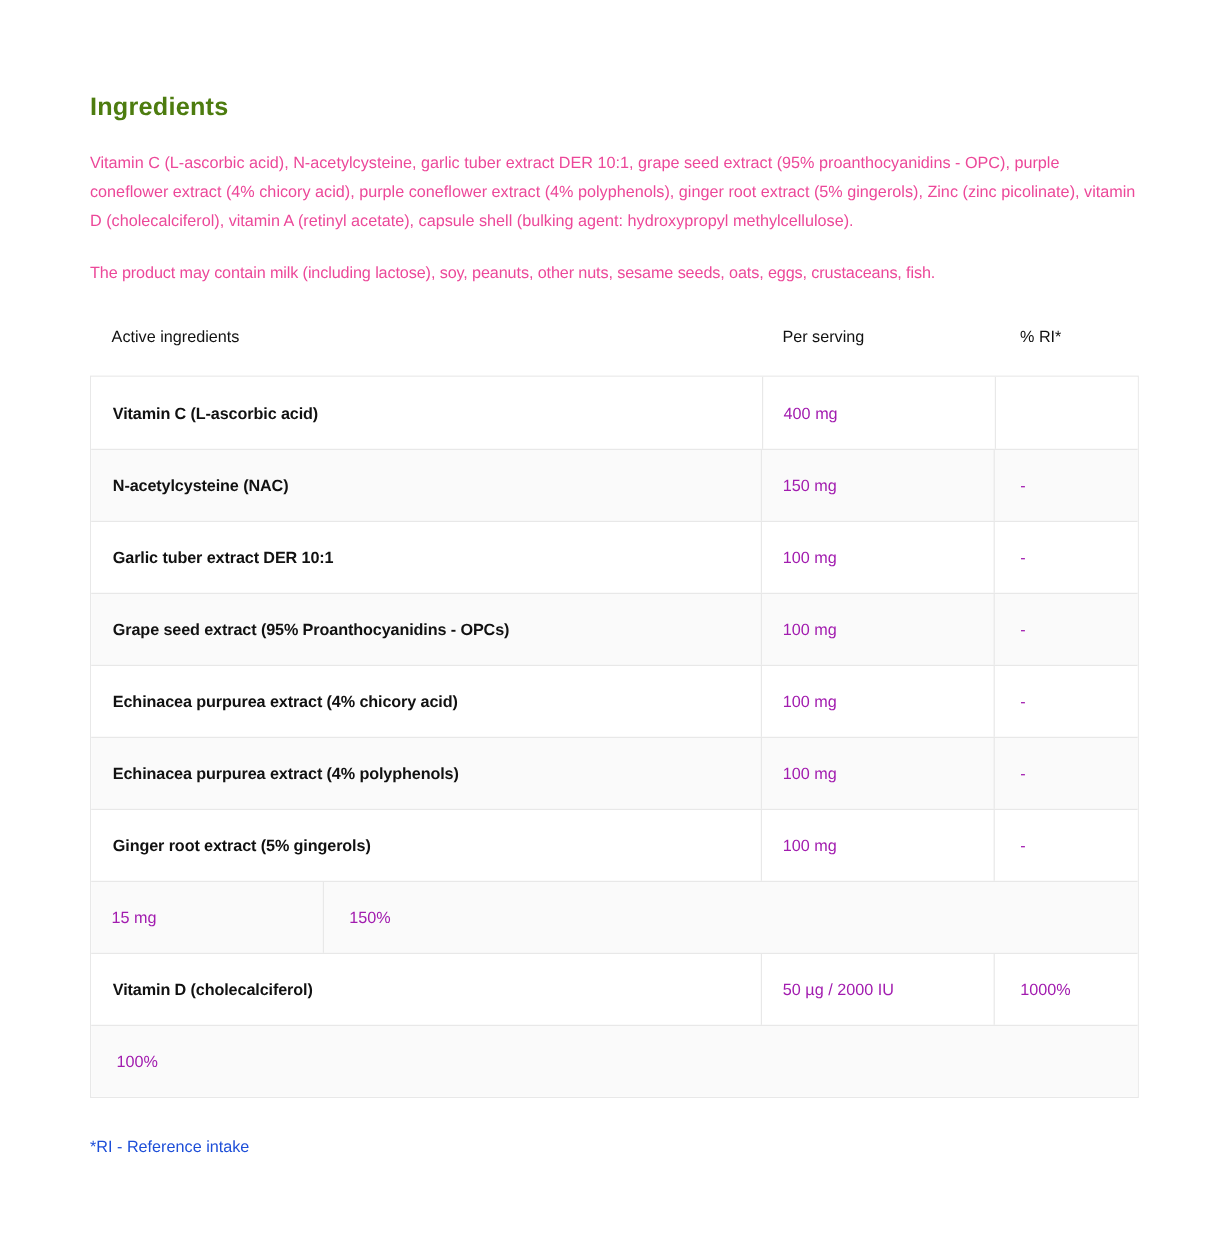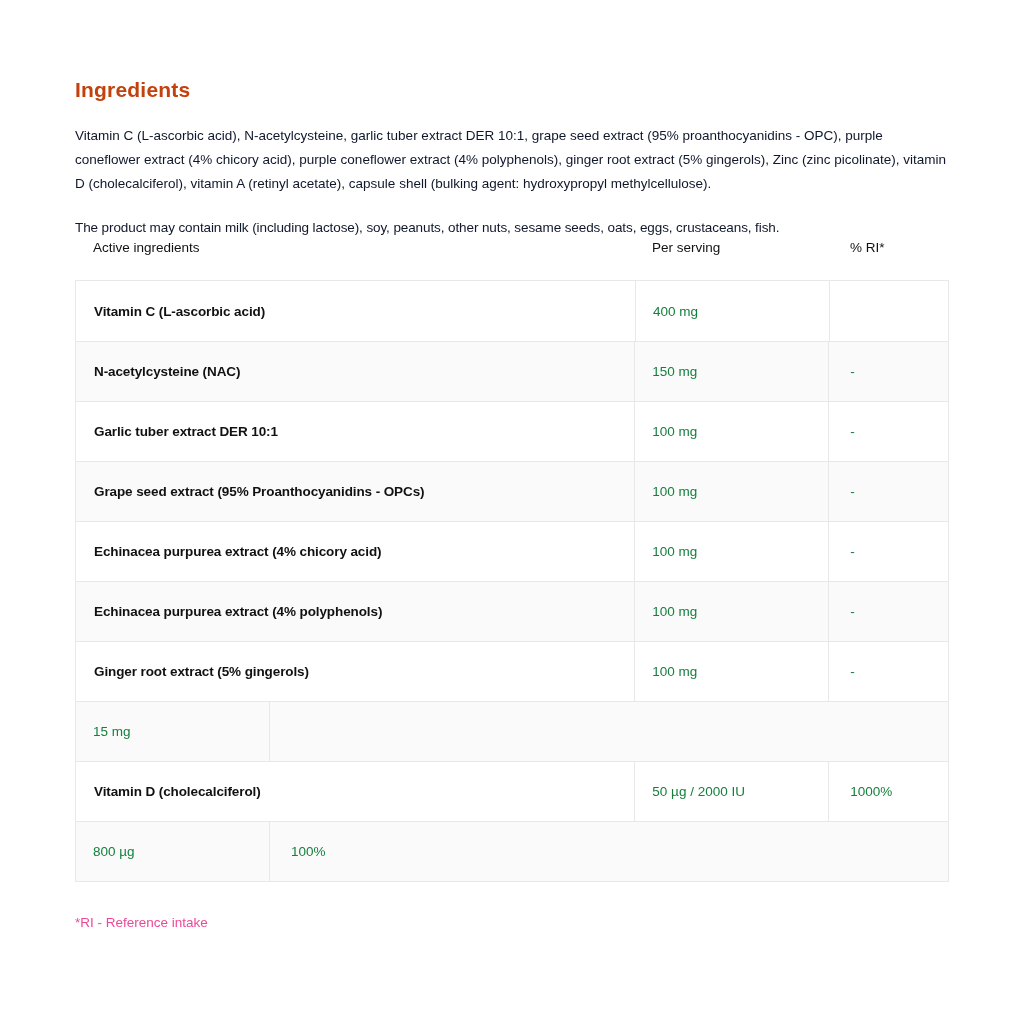--- a/index.html
+++ b/index.html
@@ -10,32 +10,32 @@
     color: #333333;
   }
   body { height: 1029px; overflow: hidden; }
   .content {
     padding: 78px 75px 0 75px;
     width: 1024px;
   }
   .heading {
     font-size: 21px;
     font-weight: bold;
-    color: #c2410c;
+    color: #4d7c0f;
     letter-spacing: 0.2px;
     margin-bottom: 22px;
   }
   .body-text {
     width: 874px;
     font-size: 13.5px;
     line-height: 24px;
-    color: #0f172a;
+    color: #ec4899;
   }
   .ingredients-text { margin-bottom: 20px; }
-  .allergen-text { letter-spacing: -0.1px; }
+  .allergen-text { margin-bottom: 33px; letter-spacing: -0.1px; }
 
   .tbl { width: 874px; }
   .tbl-header {
     display: flex;
     font-size: 13.5px;
     font-weight: normal;
     color: #111111;
     margin-bottom: 17px;
   }
   .c1 { width: 560px; padding-left: 18px; }
@@ -51,32 +51,32 @@
     display: flex;
     height: 60px;
     background: #ffffff;
   }
   .tr:nth-child(even) { background: #fafafa; }
   .tr + .tr { border-top: 1px solid #e8e8e8; }
   .td {
     display: flex;
     align-items: center;
     font-size: 13.5px;
-    color: #15803d;
+    color: #a21caf;
   }
   .td.c1 {
     font-weight: bold;
     color: #111111;
     border-right: 1px solid #e8e8e8;
     letter-spacing: -0.1px;
   }
   .td.c2 { border-right: 1px solid #e8e8e8; }
   .footnote {
     font-size: 13.5px;
-    color: #ec4899;
+    color: #1d4ed8;
     margin-top: 33px;
   }
 </style>
 </head>
 <body>
 
 <div class="content">
 
   <div class="heading">Ingredients</div>
 
@@ -128,30 +128,30 @@
   </div>
 
   <div class="tr">
     <div class="td c1">Ginger root extract (5% gingerols)</div>
     <div class="td c2">100 mg</div>
     <div class="td c3">-</div>
   </div>
 
   <div class="tr">
     <div class="td c2">15 mg</div>
+    <div class="td c3">150%</div>
   </div>
 
   <div class="tr">
     <div class="td c1">Vitamin D (cholecalciferol)</div>
     <div class="td c2">50 µg / 2000 IU</div>
     <div class="td c3">1000%</div>
   </div>
 
   <div class="tr">
-    <div class="td c2">800 µg</div>
     <div class="td c3">100%</div>
   </div>
 </div>
   </div>
 
   <p class="footnote">*RI - Reference intake</p>
 
 </div>
 
 </body></html>

